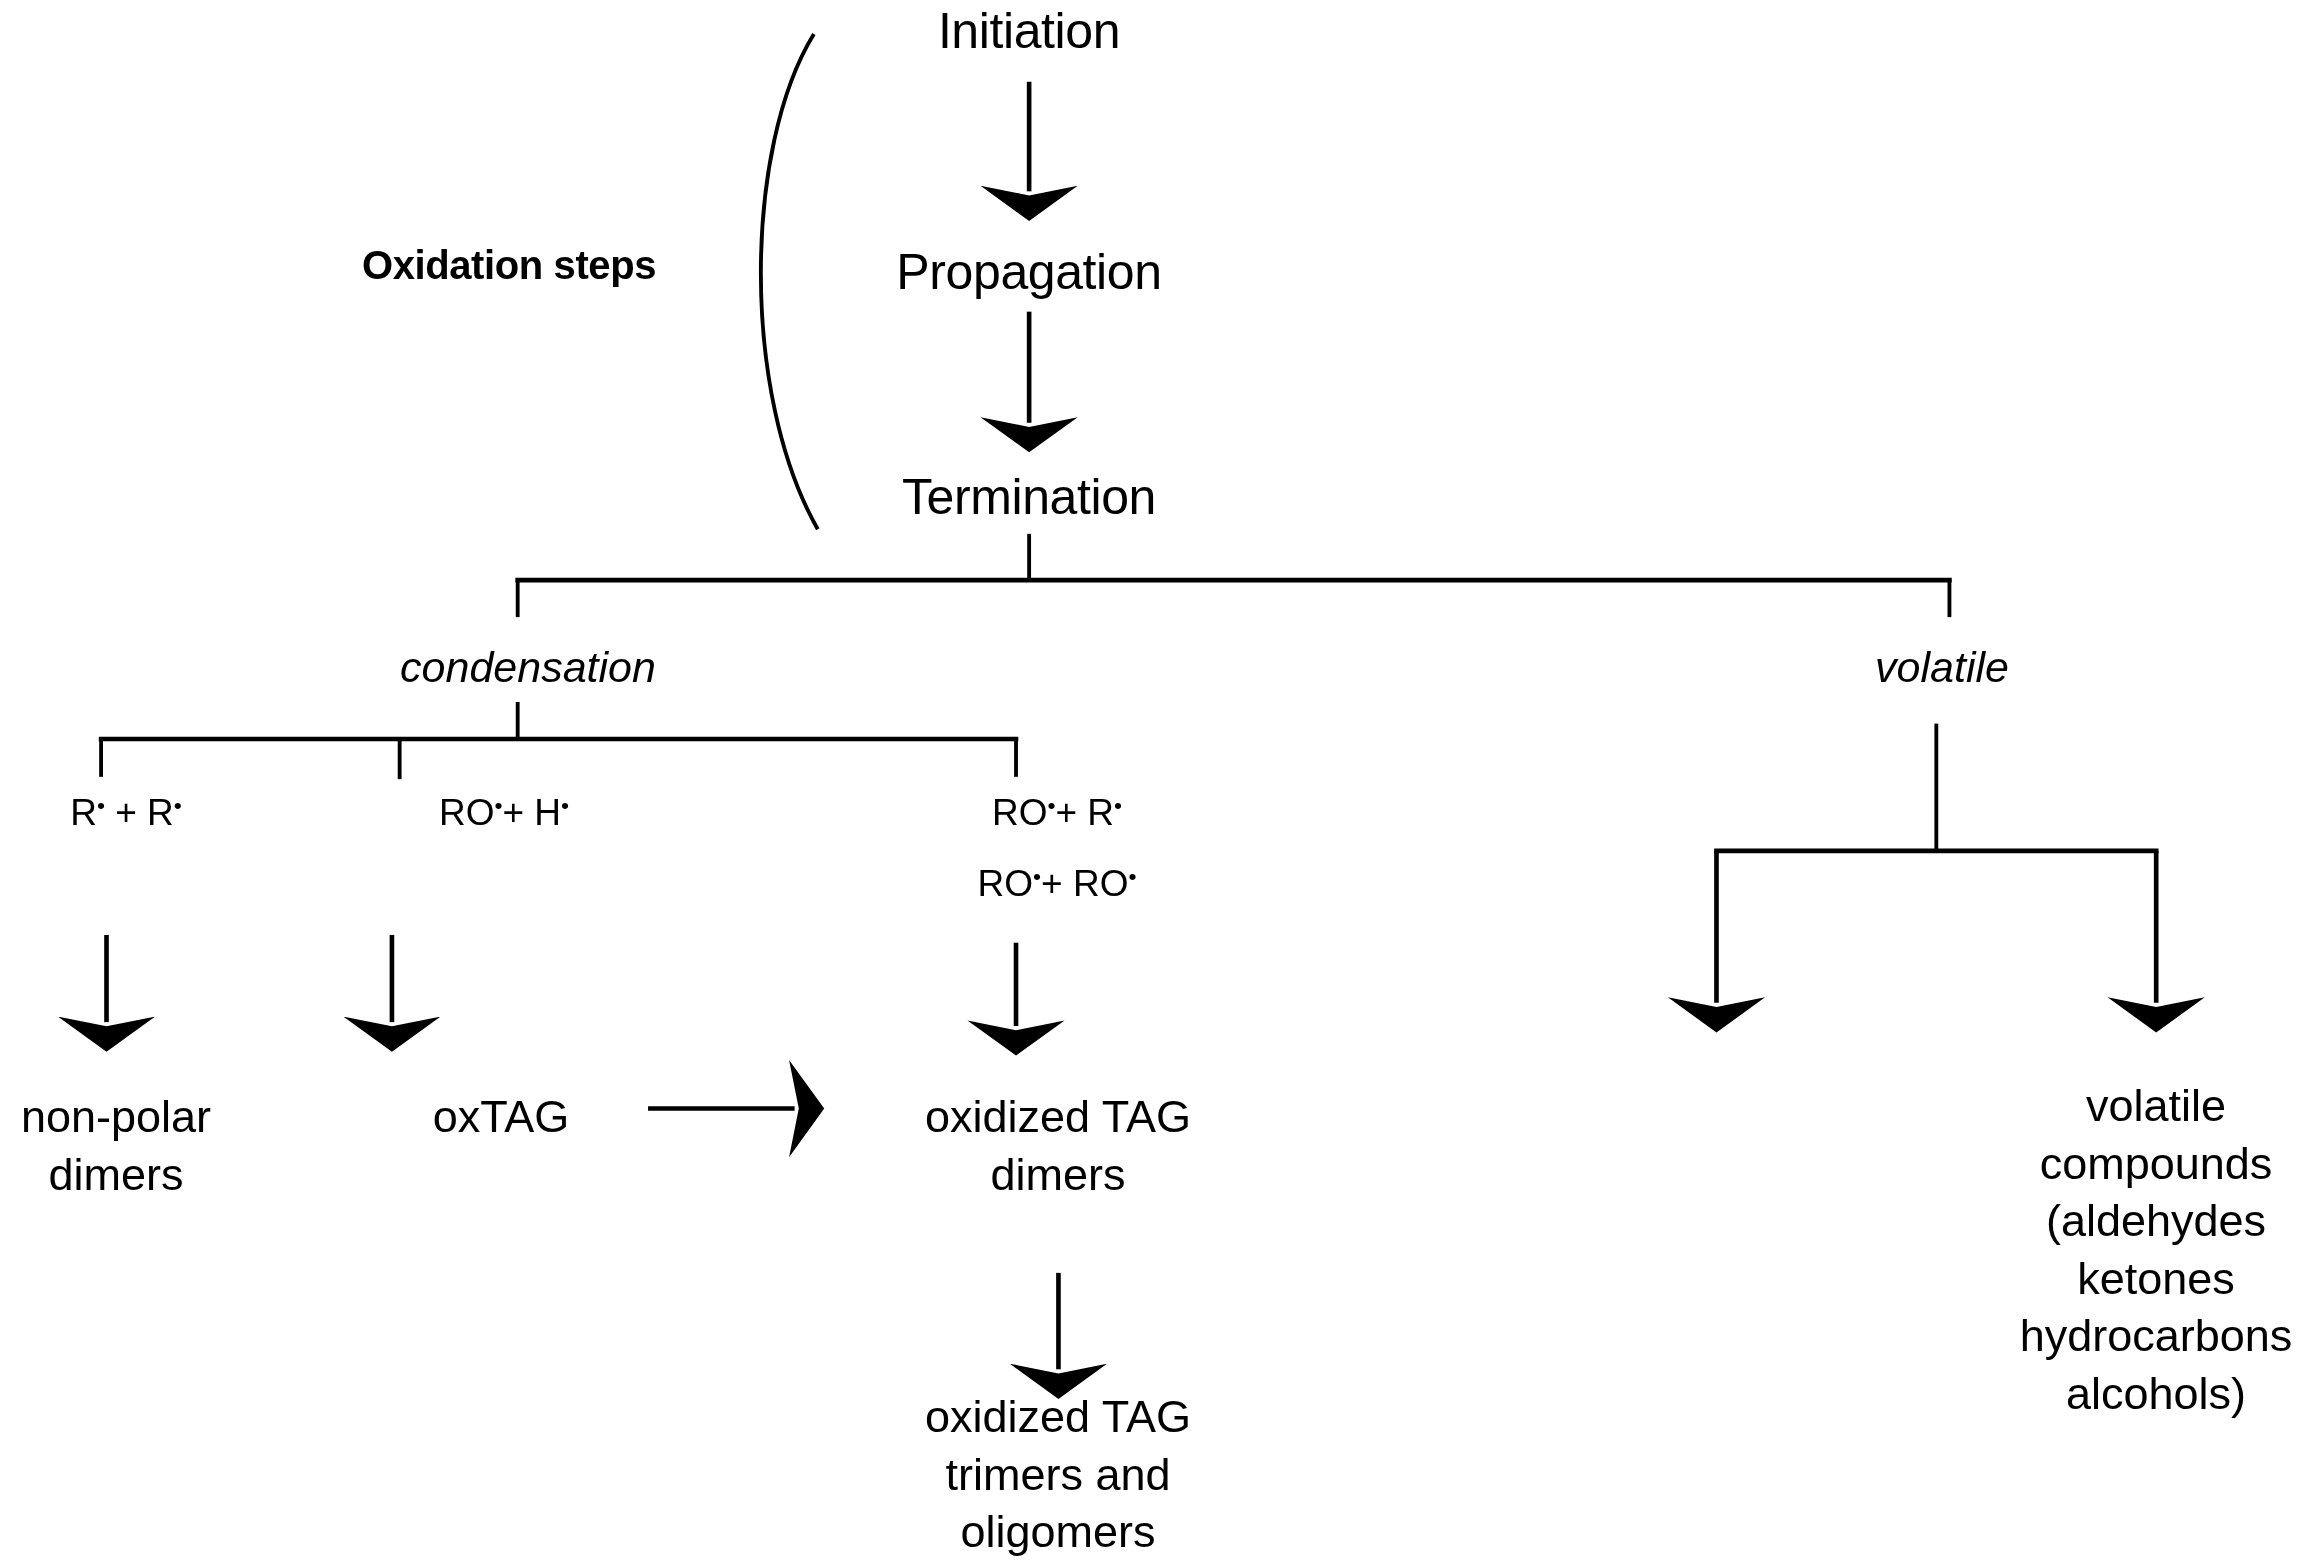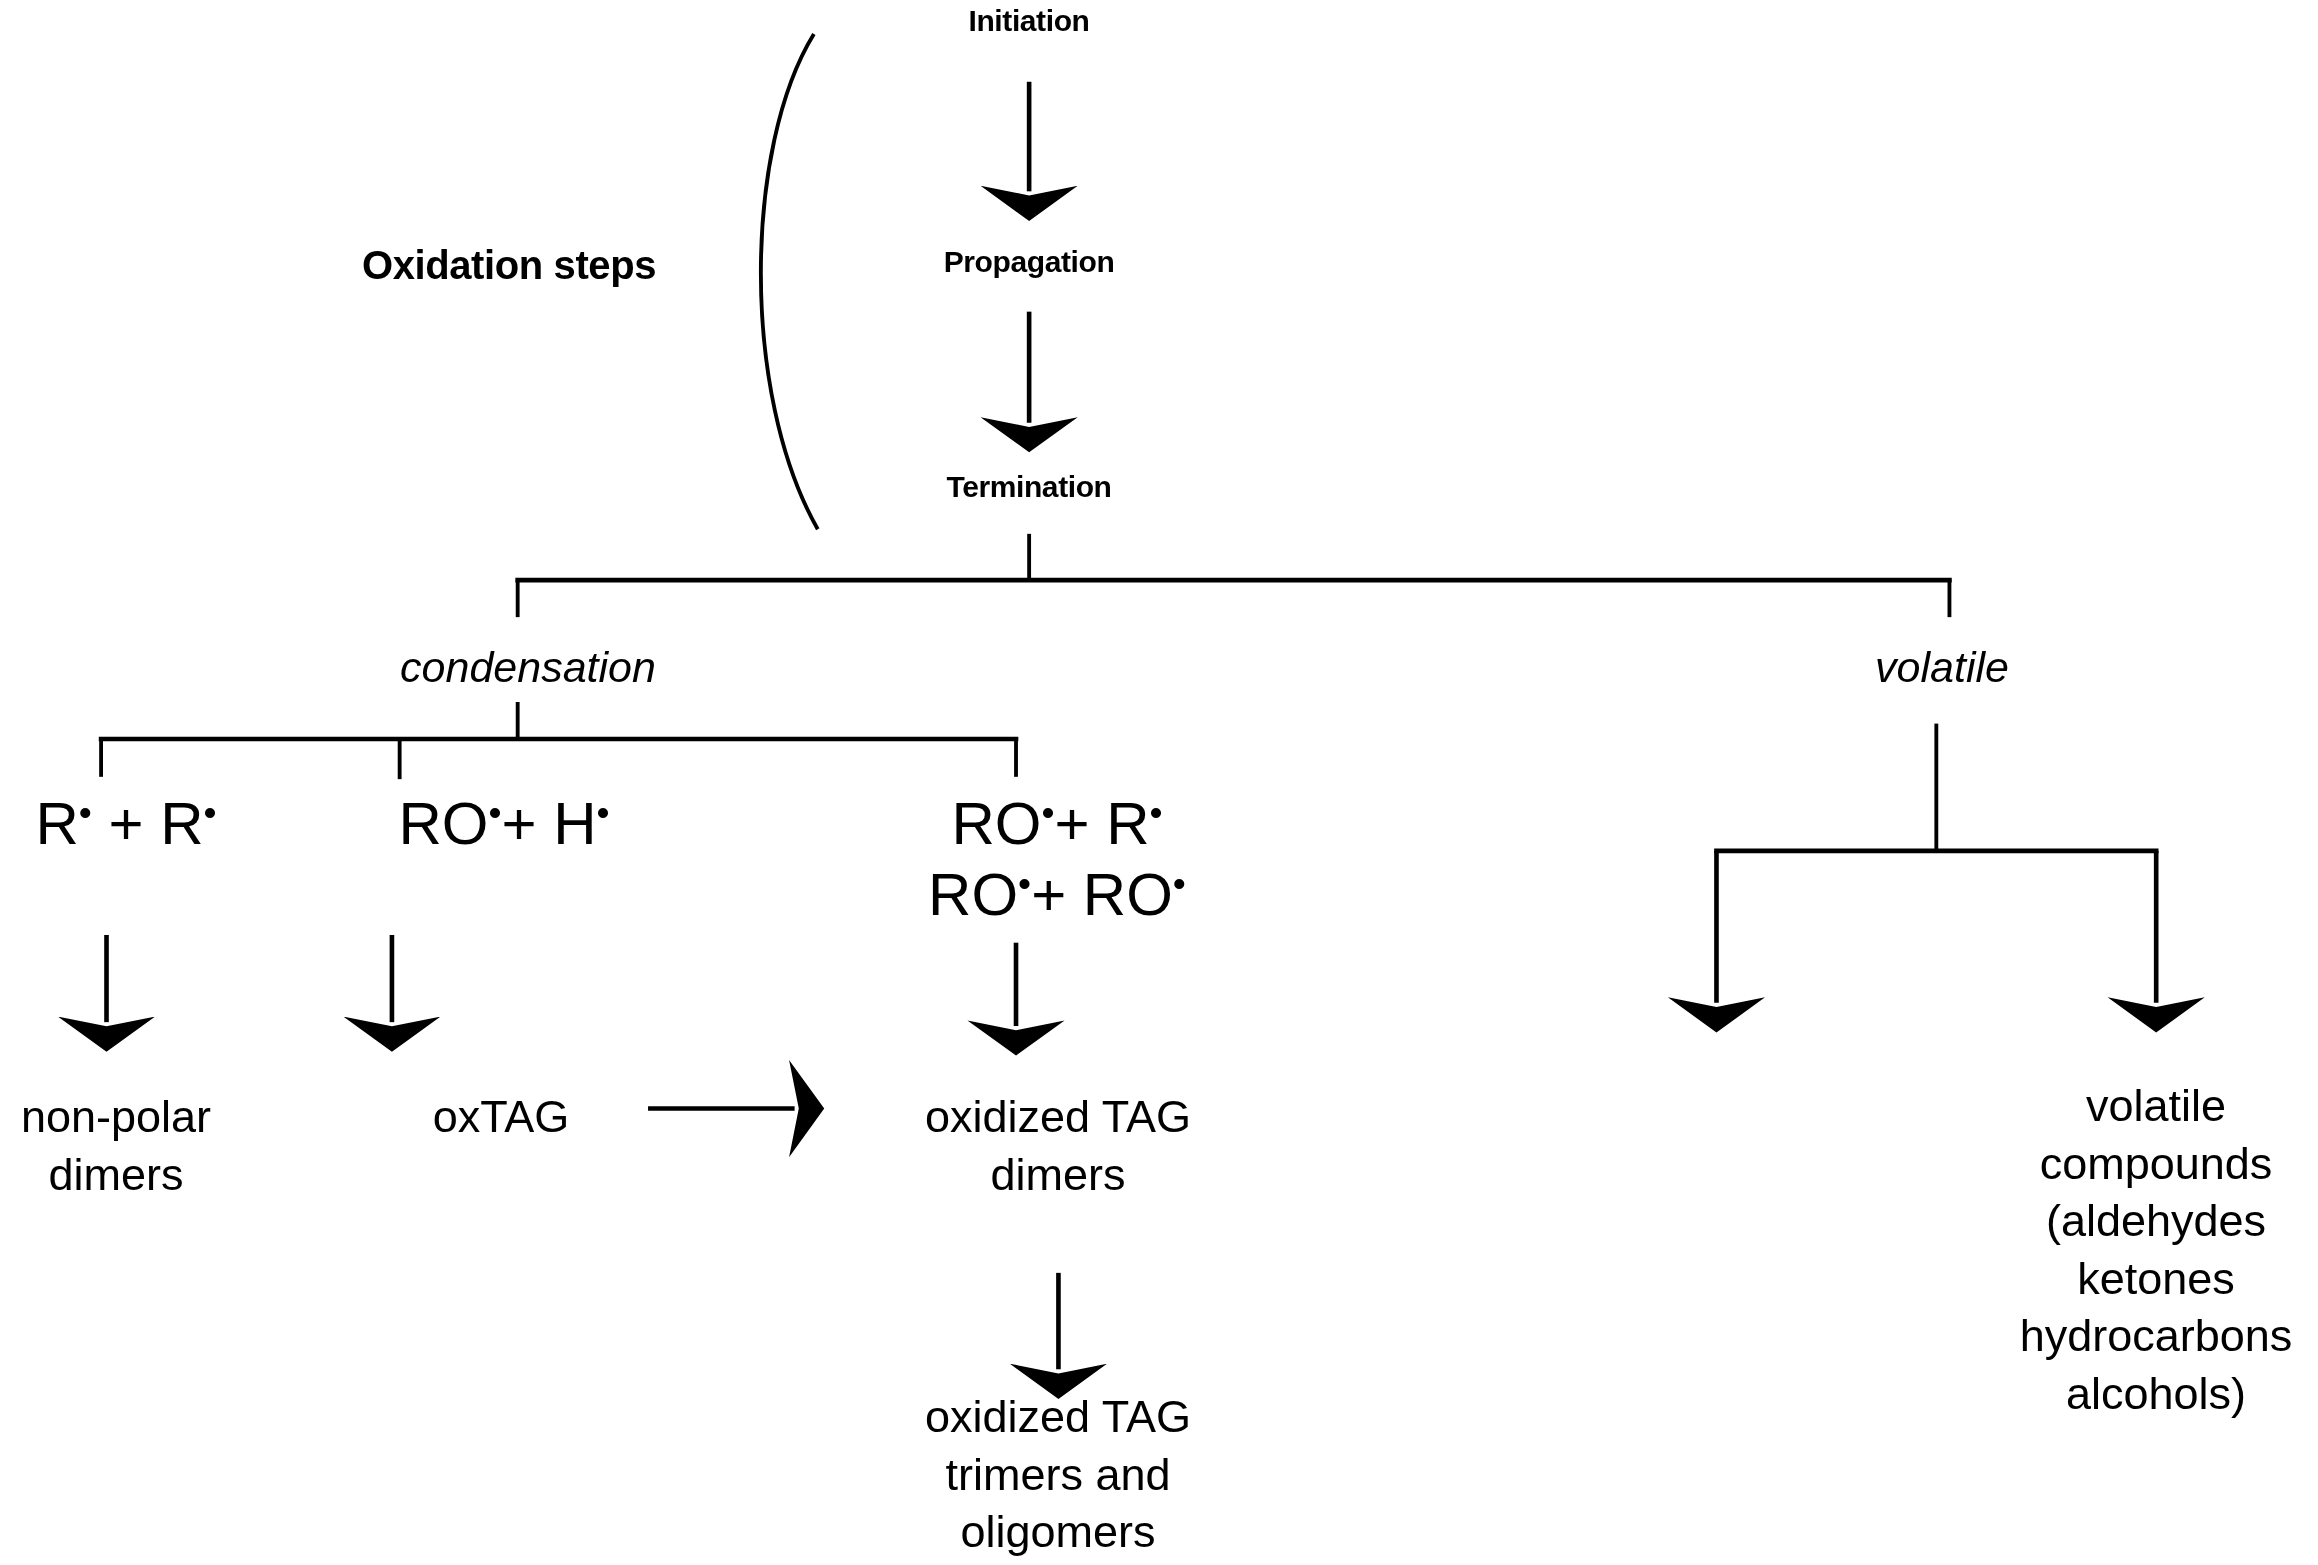--- a/index.html
+++ b/index.html
@@ -7,24 +7,24 @@
     position:relative;
     width:2319px;height:1566px;
     background:#ffffff;
     font-family:"Liberation Sans","DejaVu Sans",sans-serif;
     color:#000000;
     overflow:hidden;
   }
   #wires{position:absolute;left:0;top:0;width:2319px;height:1566px;}
   .lbl{position:absolute;white-space:nowrap;line-height:1.0;}
   .ctr{transform:translateX(-50%);text-align:center;}
-  .stage-name{font-weight:bold;font-size:30px;letter-spacing:-0.4px;}
+  .stage-name{font-weight:normal;font-size:50px;letter-spacing:-0.4px;}
   .group-name{font-weight:bold;font-size:40px;letter-spacing:-0.4px;}
   .branch{font-style:italic;font-weight:normal;font-size:43px;}
-  .species{font-size:60px;font-weight:normal;}
+  .species{font-size:37px;font-weight:normal;}
   .product{font-size:45px;font-weight:normal;line-height:1.28;white-space:normal;width:324px;}
   .product.narrow{width:278px;}
   .product.wide{width:363px;}
   sup.rad{font-size:0.62em;vertical-align:0.52em;line-height:0;letter-spacing:0;}
 </style>
 </head>
 <body>
 
 <div id="stage">
 

